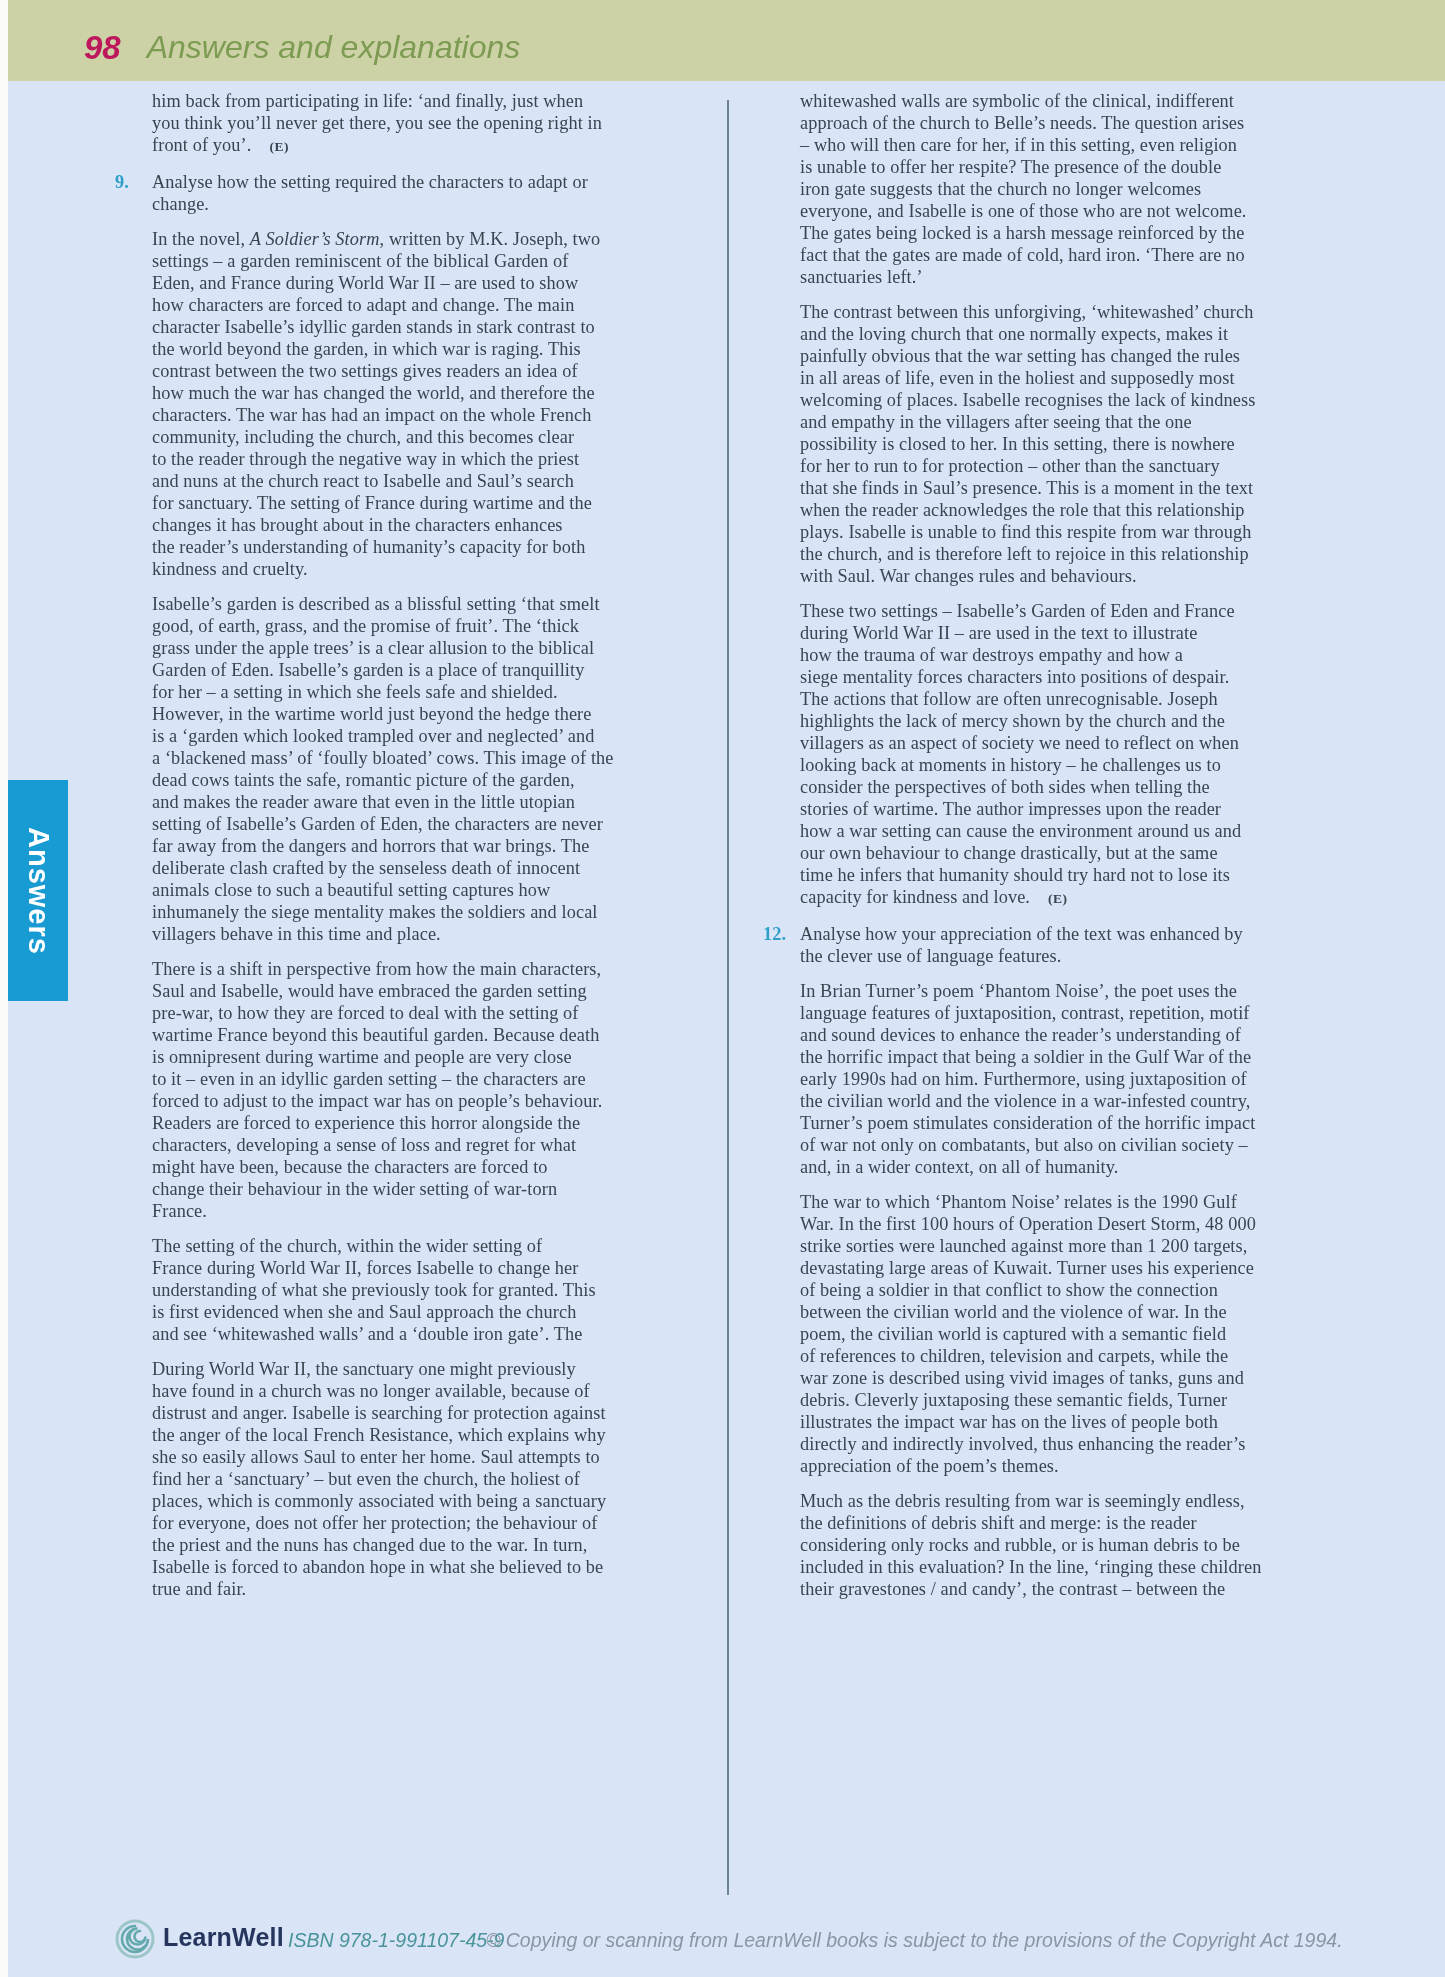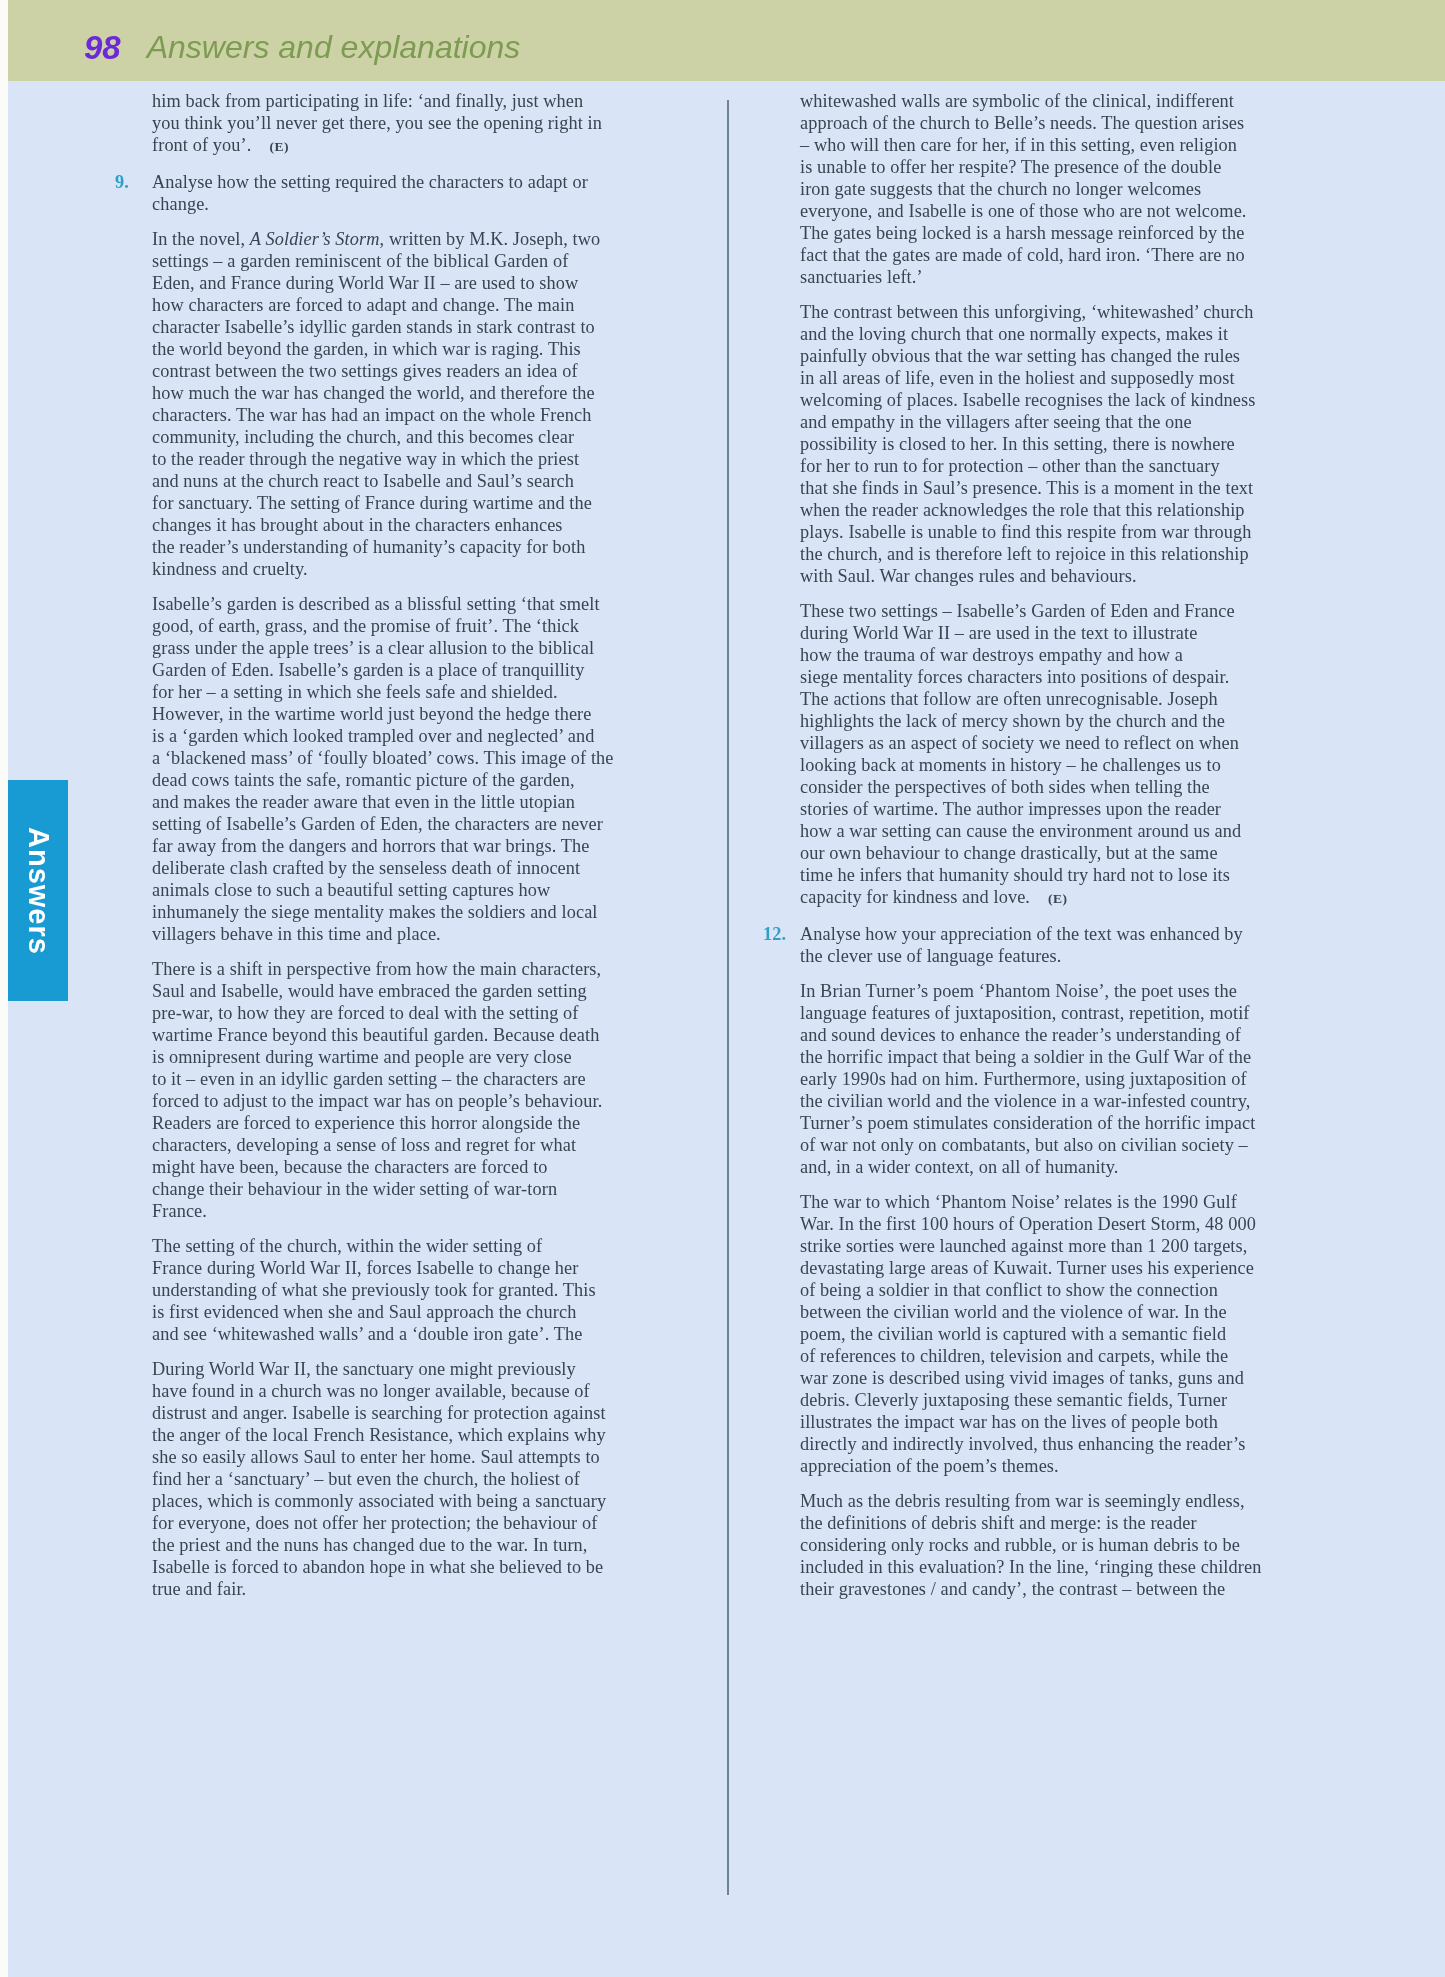--- a/index.html
+++ b/index.html
@@ -16,21 +16,21 @@
     background:#fbfbf8;z-index:5;
   }
   
   .header{
     position:absolute;left:0;top:0;width:1445px;height:81px;
     background:#cdd2a6;
     display:flex;align-items:center;
   }
   .pagenum{
     margin-left:84px;
-    font-size:33px;font-style:italic;font-weight:700;color:#6d28d9;
+    font-size:33px;font-style:italic;font-weight:700;color:#be185d;
     padding-top:14px;
   }
   .header-title{
     margin-left:26px;
     font-size:32px;font-style:italic;font-weight:400;color:#7d9b52;
     padding-top:14px;
   }
   
   .answers-tab{
     position:absolute;left:8px;top:780px;width:60px;height:221px;
@@ -227,13 +227,24 @@
 illustrates the impact war has on the lives of people both
 directly and indirectly involved, thus enhancing the reader’s
 appreciation of the poem’s themes.</p>
     <p class="para">Much as the debris resulting from war is seemingly endless,
 the definitions of debris shift and merge: is the reader
 considering only rocks and rubble, or is human debris to be
 included in this evaluation? In the line, ‘ringing these children
 their gravestones / and candy’, the contrast – between the</p>
   </div>
 
+  <div class="footer">
+    <span class="logo">
+      <svg width="42" height="42" viewBox="0 0 42 42">
+        <circle cx="21" cy="21" r="18" fill="none" stroke="#9cc5c8" stroke-width="3"></circle>
+        <path d="M21 8 a13 13 0 1 0 13 13 a10.5 10.5 0 1 1 -10.5 -10.5 a8 8 0 1 0 8 8 a5.5 5.5 0 1 1 -5.5 -5.5" fill="none" stroke="#64a9ae" stroke-width="2.6" stroke-linecap="round"></path>
+      </svg>
+    </span>
+    <span class="brand">LearnWell</span>
+    <span class="isbn">ISBN 978-1-991107-45-9</span>
+    <span class="copyright">© Copying or scanning from LearnWell books is subject to the provisions of the Copyright Act 1994.</span>
+  </div>
 </div>
 
 </body></html>

